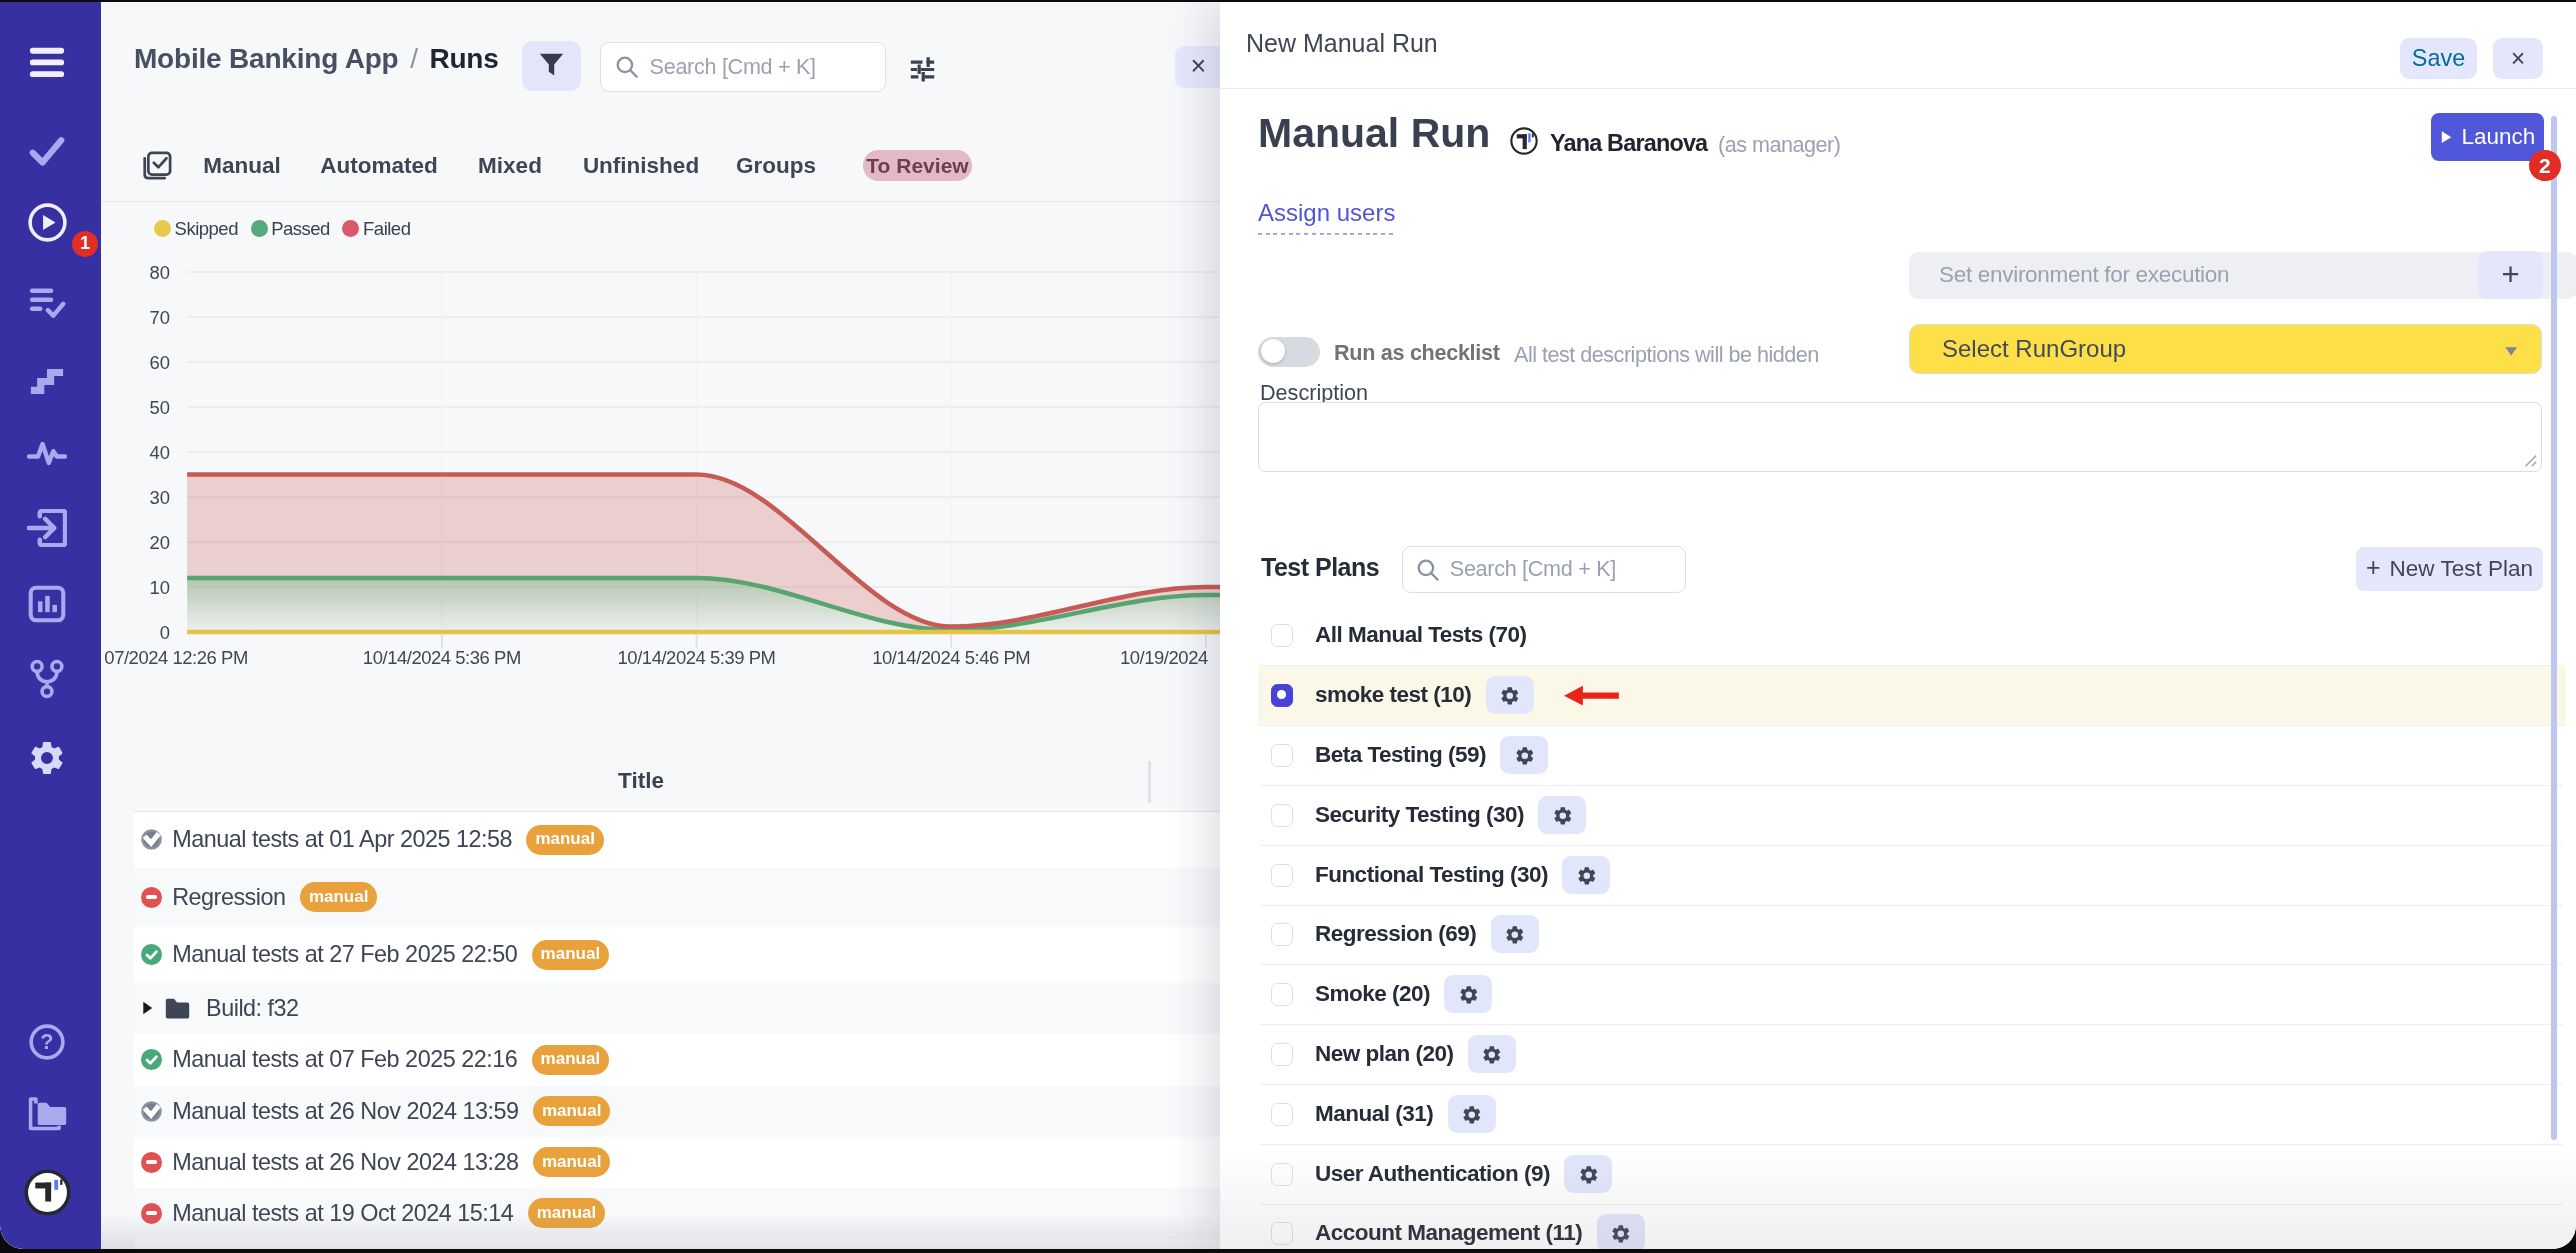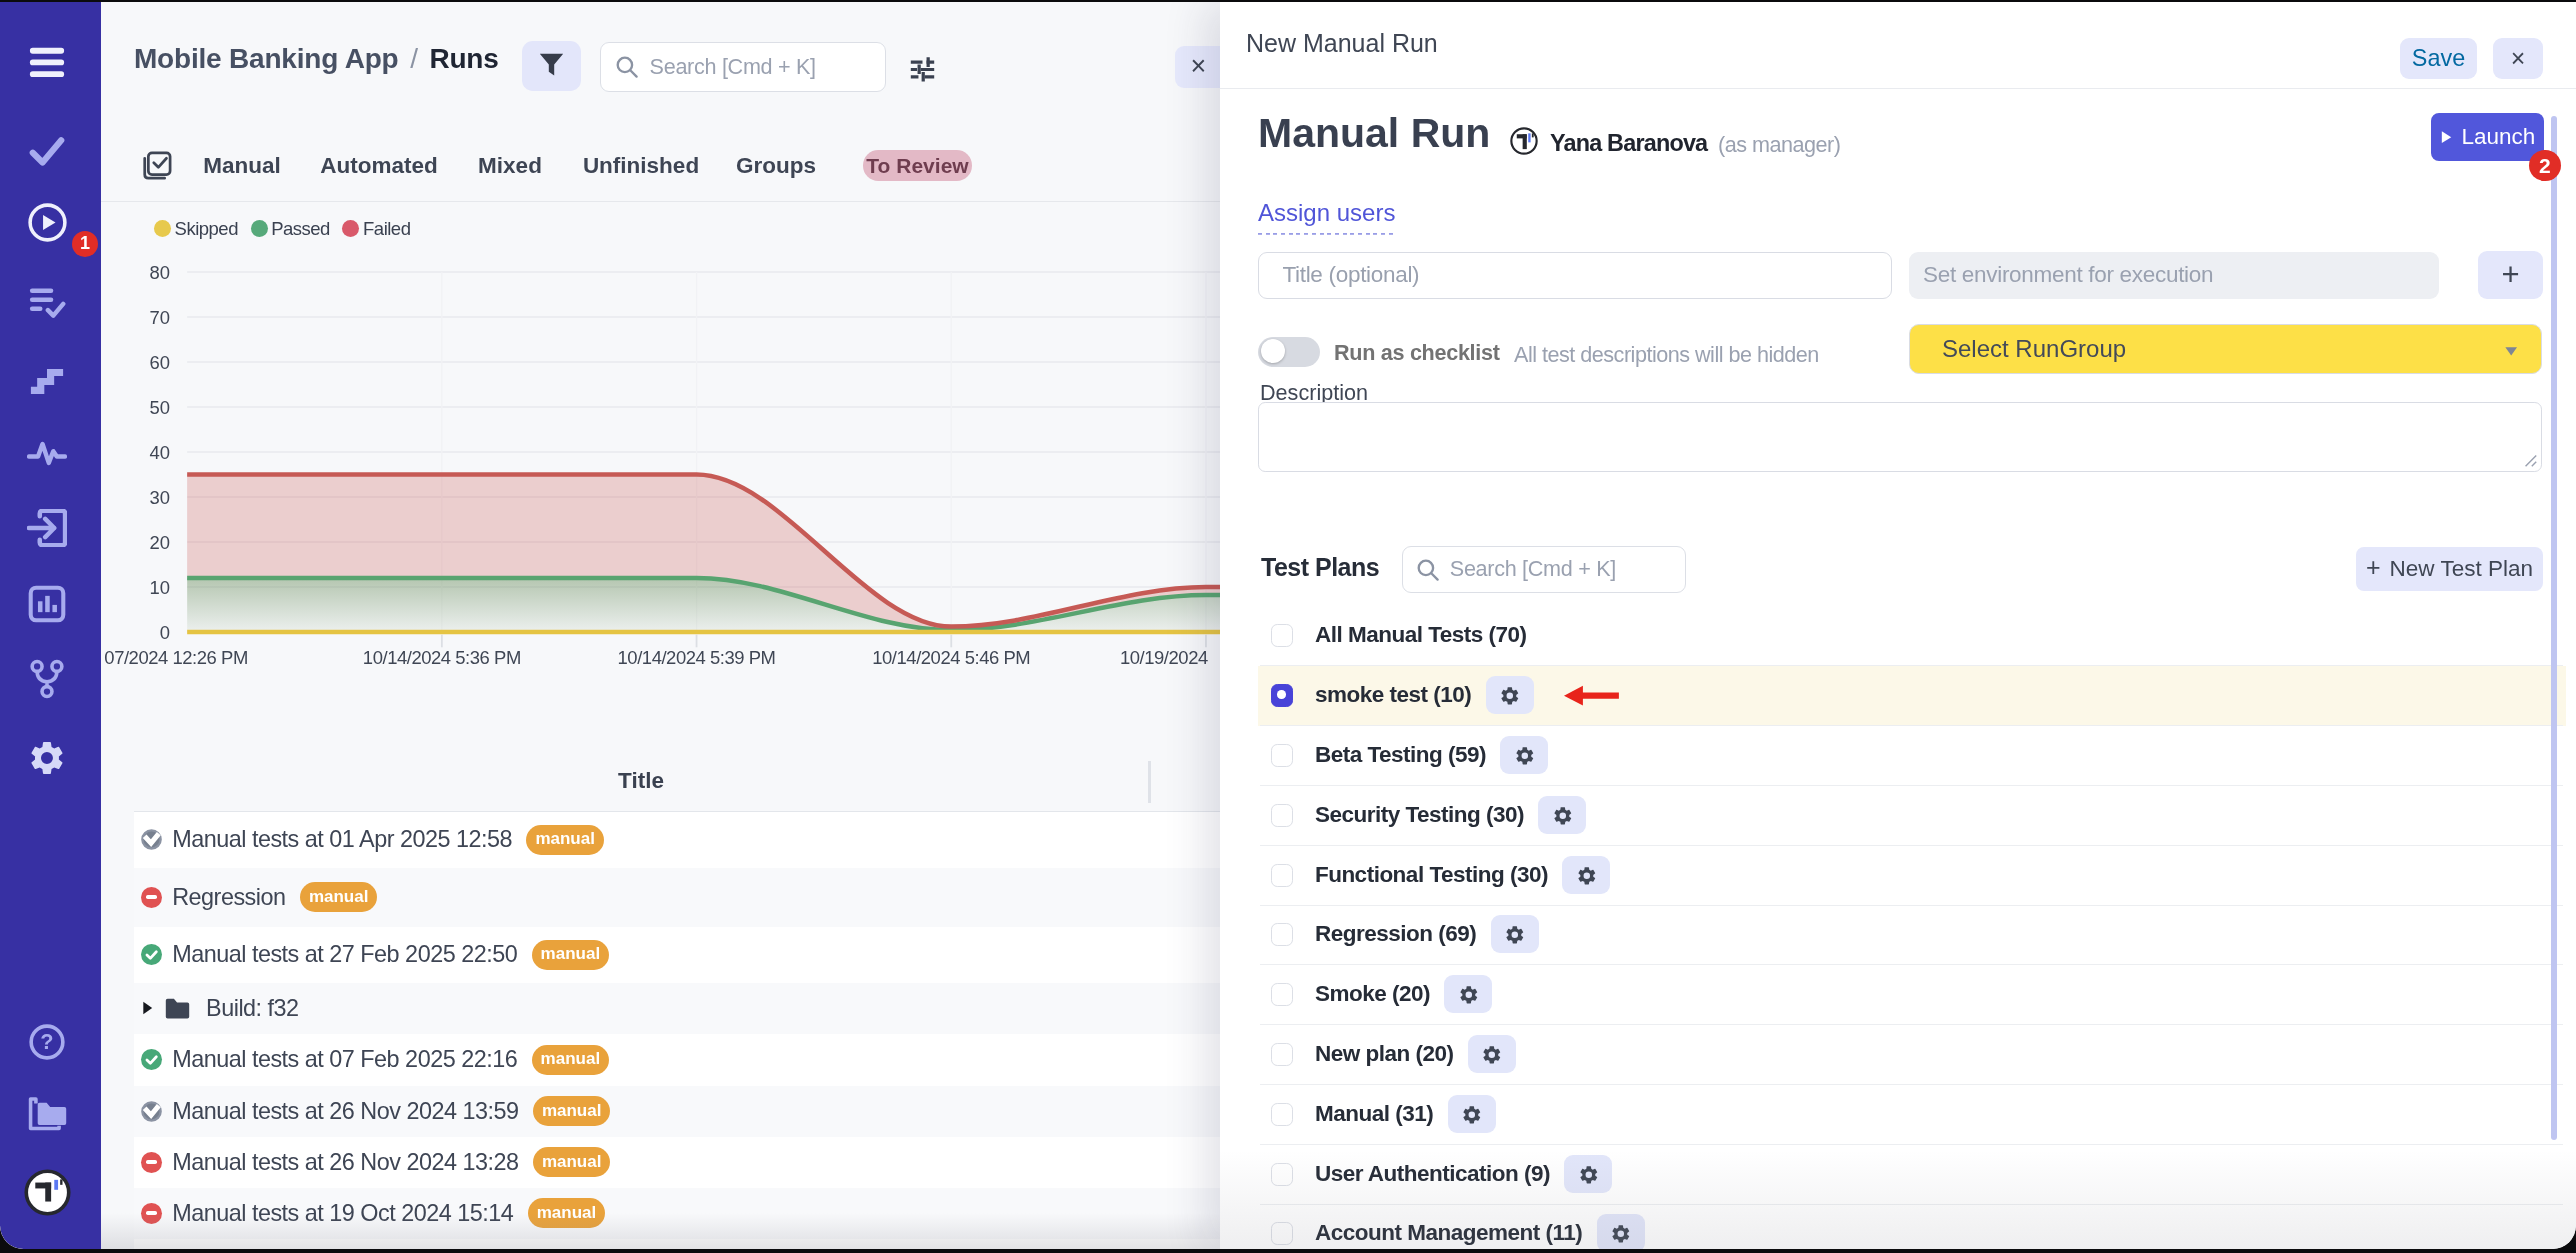--- a/index.html
+++ b/index.html
@@ -63,22 +63,22 @@
 #yana { position:absolute; left:330px; top:128px; font-size:23.4px; font-weight:bold; color:#20242e; letter-spacing:-0.8px; }
 #asman { position:absolute; left:498px; top:130px; font-size:21.6px; color:#9aa1b0; letter-spacing:-0.5px; }
 #launch { position:absolute; left:1211px; top:111px; width:113px; height:48px; background:#5157db; border-radius:8px;
   color:#fff; font-size:22.5px; display:flex; align-items:center; justify-content:center; gap:9px;}
 #badge2 { z-index:3; position:absolute; left:1309px; top:148px; width:31.5px; height:31.5px; border-radius:50%; background:#e12d26;
   color:#fff; font-weight:bold; font-size:21px; display:flex; align-items:center; justify-content:center; }
 #assign { position:absolute; left:38px; top:197px; font-size:24px; color:#5055d8; padding-bottom:8px;
   background:repeating-linear-gradient(90deg,#999de6 0 4px,rgba(0,0,0,0) 4px 7.7px) bottom left/100% 1.8px no-repeat;}
 #tinput { position:absolute; left:38px; top:250px; width:634px; height:47px; border:1.8px solid #d9dce4; border-radius:9px;
   background:#fff; display:flex; align-items:center; padding-left:23.4px; color:#99a0ae; font-size:22.5px; letter-spacing:-0.3px;}
-#einput { position:absolute; left:689px; top:250px; width:530px; height:47px; background:#edeff3; border-radius:9px;
-  display:flex; align-items:center; padding-left:14px; color:#9aa1b0; font-size:22.5px; letter-spacing:-0.3px;}
+#einput { position:absolute; left:689px; top:250px; width:668px; height:47px; background:#edeff3; border-radius:9px;
+  display:flex; align-items:center; padding-left:30px; color:#9aa1b0; font-size:22.5px; letter-spacing:-0.3px;}
 #plusb { position:absolute; left:1258px; top:249px; width:65px; height:48px; background:#e4e7fb; border-radius:9px;
   color:#3f4654; font-size:31px; display:flex; align-items:center; justify-content:center; }
 #toggle { position:absolute; left:38px; top:335px; width:62px; height:30px; background:#d7dae1; border-radius:15.3px; }
 #toggle .kn { position:absolute; left:2.7px; top:2.7px; width:24px; height:24px; background:#fff; border-radius:50%;
   box-shadow:0 0.9px 2.7px rgba(0,0,0,.25);}
 #rac { position:absolute; left:114px; top:338px; font-size:21.6px; font-weight:bold; color:#737373; letter-spacing:-0.3px; }
 #rach { position:absolute; left:294px; top:340px; font-size:21.6px; color:#9aa1b0; letter-spacing:-0.5px; }
 #rgsel { position:absolute; left:689px; top:322px; width:633px; height:50px; border:1.8px solid #d9dce4; border-radius:10px;
   background:#fde047; display:flex; align-items:center; padding-left:32px; font-size:24px; color:#434a59; }
 #rgsel .car { position:absolute; right:22.5px; top:21px; }
@@ -386,21 +386,20 @@
           <rect x="20.2" y="7" width="2.6" height="10" fill="#5b79f2"></rect>
           <rect x="24.2" y="7" width="2" height="4.5" fill="#26282e"></rect>
         </svg></div>
     <div id="yana">Yana Baranova</div>
     <div id="asman">(as manager)</div>
     <div id="launch"><svg width="12.6" height="14.4" viewBox="0 0 14 16">
           <path d="M2 1.5 L12.5 8 L2 14.5 Z" fill="#fff"></path>
         </svg>Launch</div>
     <div id="badge2">2</div>
     <div id="assign">Assign users</div>
-    <div id="tinput">Title (optional)</div>
     <div id="einput">Set environment for execution</div>
     <div id="plusb">+</div>
     <div id="toggle">
         <div class="kn"></div>
       </div>
     <div id="rac">Run as checklist</div>
     <div id="rach">All test descriptions will be hidden</div>
     <div id="rgsel">Select RunGroup<svg class="car" width="14.4" height="10.8" viewBox="0 0 16 12">
           <path d="M1.5 1.5 L14.5 1.5 L8 10.5 Z" fill="#7e8695"></path>
         </svg></div>

